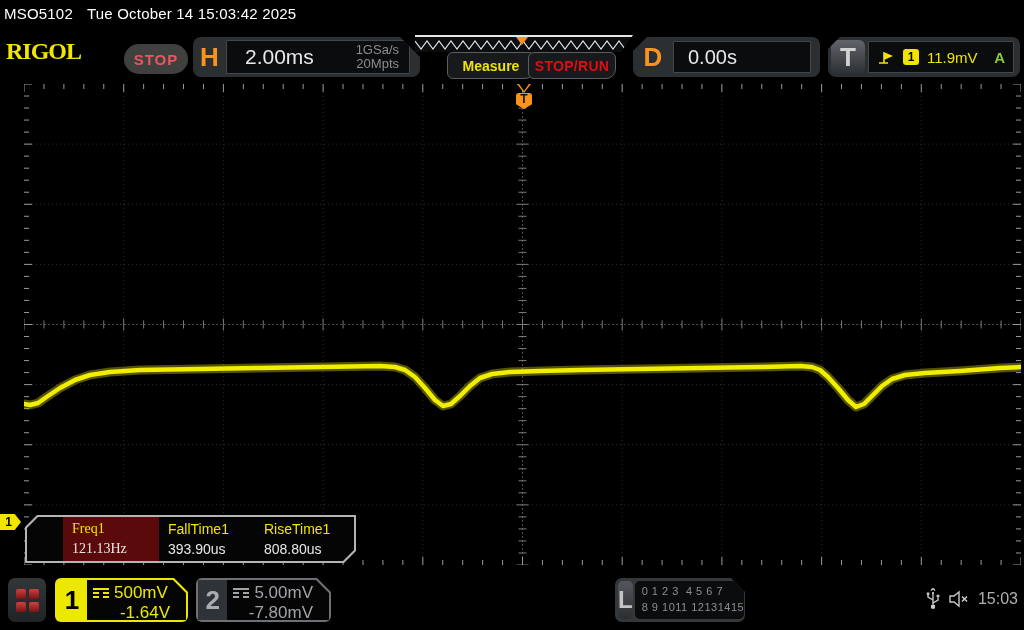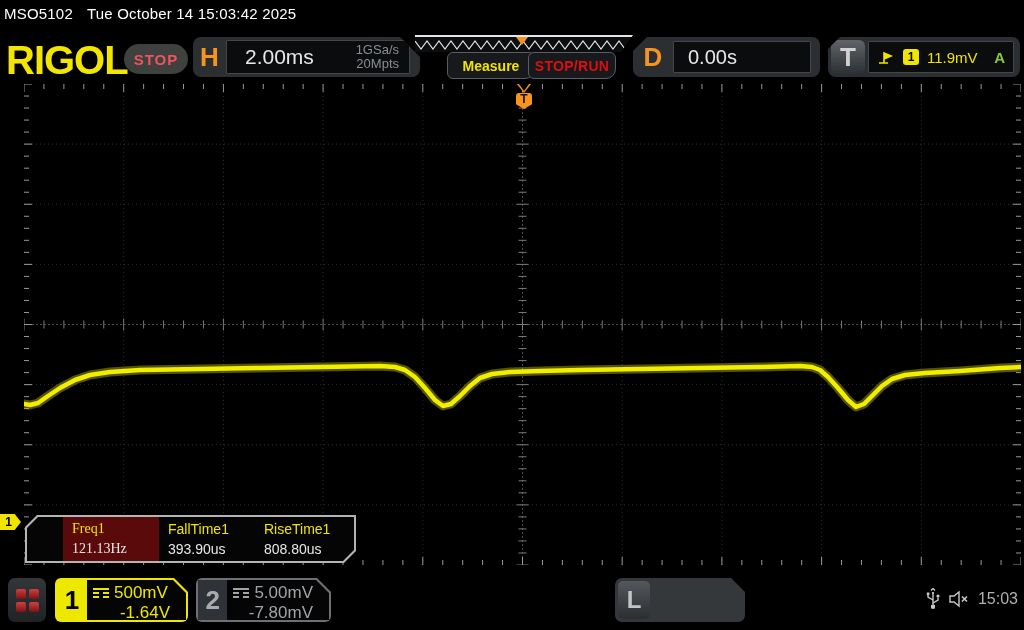--- a/index.html
+++ b/index.html
@@ -5,21 +5,21 @@
   * { margin:0; padding:0; box-sizing:border-box; }
   html,body { background:#000; }
   body { font-family:"Liberation Sans", sans-serif; }
   #screen { position:relative; width:1024px; height:630px; background:#000; overflow:hidden; }
 
   
   .topbar { position:absolute; left:4px; top:5px; color:#ffffff; font-size:15px; letter-spacing:.2px; }
   .topbar b { font-weight:normal; margin-right:14px; }
 
   
-  .logo { position:absolute; left:6px; top:38px; font-family:Liberation Sans, sans-serif; font-weight:bold; font-size:40px; color:#f2e600; letter-spacing:-1px; }
+  .logo { position:absolute; left:6px; top:38px; font-family:Liberation Serif, serif; font-weight:bold; font-size:24px; color:#f2e600; letter-spacing:-1px; }
   .stop-badge { position:absolute; left:124px; top:44px; width:64px; height:30px; background:#3e413e; border-radius:16px; display:flex; align-items:center; justify-content:center; color:#ef5360; font-weight:bold; font-size:15px; letter-spacing:1px; }
 
   .hblock { position:absolute; left:193px; top:37px; width:227px; height:40px; background:#2c2f32; border-radius:8px 0 8px 8px; clip-path:polygon(0 0, calc(100% - 20px) 0, 100% 20px, 100% 100%, 0 100%); display:flex; align-items:center; }
   .hblock .hletter { width:33px; text-align:center; color:#f79420; font-weight:bold; font-size:26px; }
   .inner-dark { background:#0a0c0e; border:1px solid #43474b; border-radius:1px; height:34px; display:flex; align-items:center; }
   .hblock .inner-dark { width:184px; }
   .tb-main { color:#e8e8e8; font-size:21px; padding-left:18px; flex:1; }
   .tb-side { color:#8a8e92; font-size:13px; line-height:1.05; text-align:right; padding-right:10px; }
 
   .strip { position:absolute; left:415px; top:35px; width:218px; height:17px; background:#0b0d0f; border-top:2px solid #e6e6e6; clip-path:polygon(0 0,100% 0,calc(100% - 12px) 100%,0 100%); }
@@ -521,20 +521,21 @@
             </span>
           <span>5.00mV</span>
         </span>
         <span class="ch-row2">-7.80mV</span>
       </div>
     </div>
   </div>
 
   <div class="lblock">
     <span class="lcell">L</span>
+    <div class="lnums"><span>0 1 2 3  4 5 6 7</span><br><span>8 9 1011 12131415</span></div>
   </div>
 
   <div class="statusbar">
     <svg width="14" height="22" viewBox="0 0 14 22" class="icon">
       <g stroke="#c8c8c8" stroke-width="1.4" fill="none">
         <path d="M7 21 V4"></path>
           <path d="M7 6 L7 4 M5 2.5 L7 0.5 L9 2.5"></path>
         <path d="M7 12 L2 9 L2 6.5"></path>
           <path d="M7 15 L12 12 L12 9.5"></path>
       </g>

